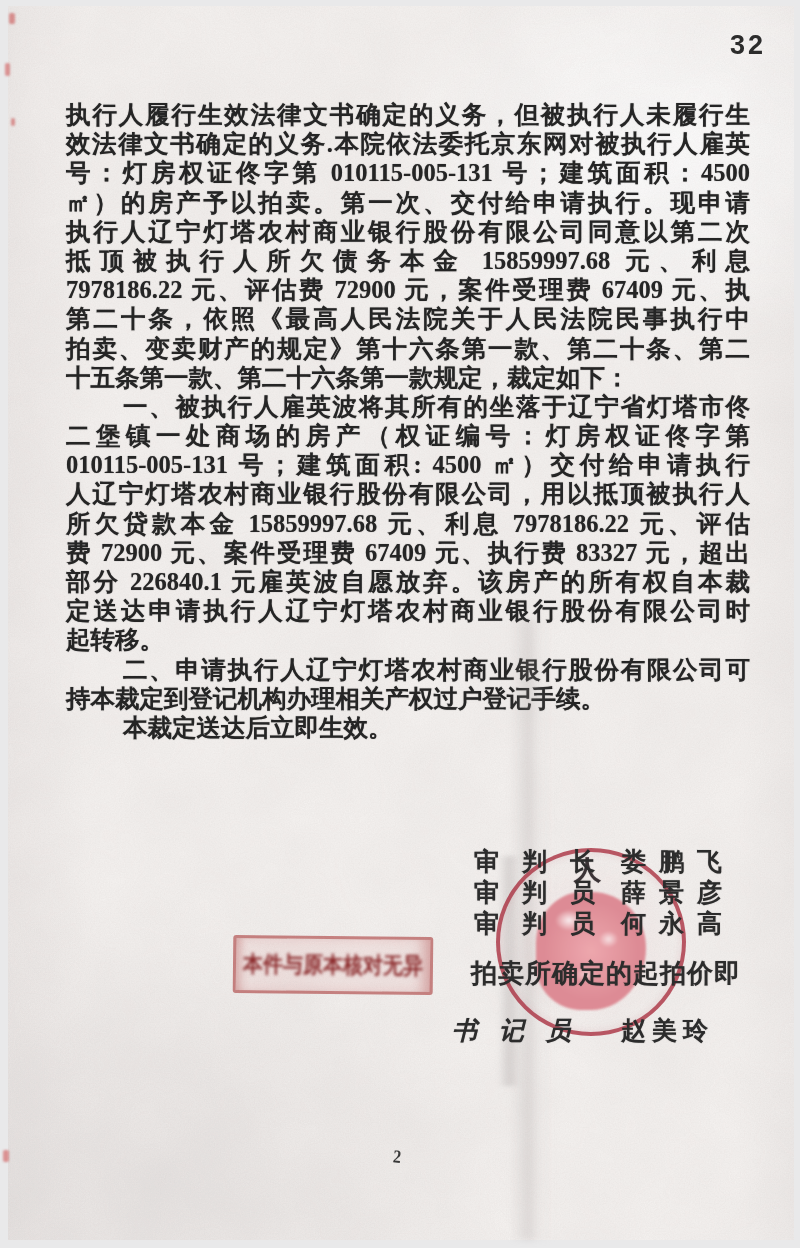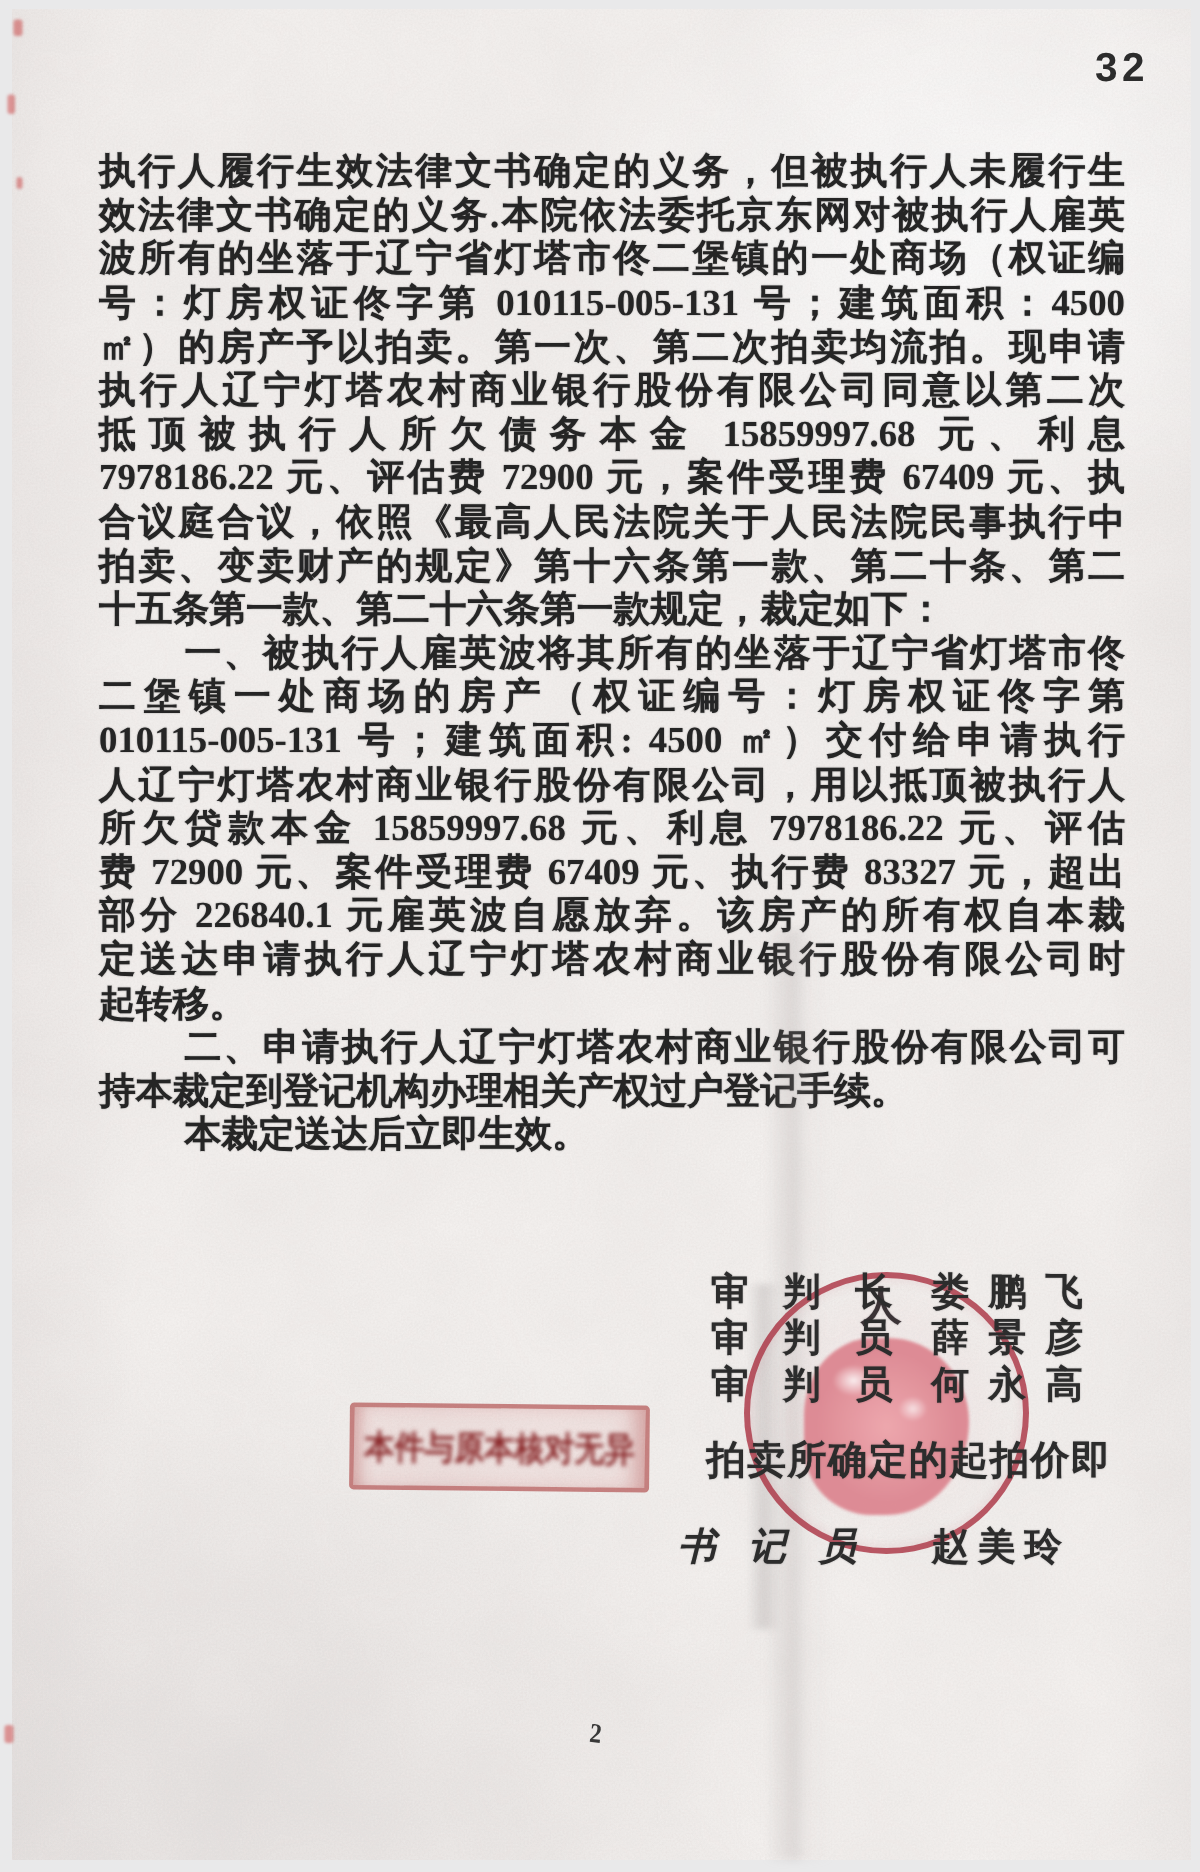--- a/index.html
+++ b/index.html
@@ -74,27 +74,26 @@
 
 <div class="photo">
   <div class="paper">
     <div class="tilt">
 
       <div class="pgnum-top">32</div>
 
       <div class="body" id="body-lines">
           <div class="ln">执行人履行生效法律文书确定的义务，但被执行人未履行生</div>
           <div class="ln">效法律文书确定的义务.本院依法委托京东网对被执行人雇英</div>
-          <div class="ln">波所有的坐落于辽宁省灯塔市佟二堡镇的一处商场（权证编</div>
           <div class="ln">号：灯房权证佟字第 010115-005-131 号；建筑面积：4500</div>
-          <div class="ln">㎡）的房产予以拍卖。第一次、第二次拍卖均流拍。现申请</div>
+          <div class="ln">㎡）的房产予以拍卖。第一次、交付给申请执行。现申请</div>
           <div class="ln">执行人辽宁灯塔农村商业银行股份有限公司同意以第二次</div>
           <div class="ln">抵顶被执行人所欠债务本金 15859997.68 元、利息</div>
           <div class="ln">7978186.22 元、评估费 72900 元，案件受理费 67409 元、执</div>
-          <div class="ln">合议庭合议，依照《最高人民法院关于人民法院民事执行中</div>
+          <div class="ln">第二十条，依照《最高人民法院关于人民法院民事执行中</div>
           <div class="ln">拍卖、变卖财产的规定》第十六条第一款、第二十条、第二</div>
           <div class="ln end">十五条第一款、第二十六条第一款规定，裁定如下：</div>
           <div class="ln ind">一、被执行人雇英波将其所有的坐落于辽宁省灯塔市佟</div>
           <div class="ln">二堡镇一处商场的房产（权证编号：灯房权证佟字第</div>
           <div class="ln">010115-005-131 号；建筑面积: 4500 ㎡）交付给申请执行</div>
           <div class="ln">人辽宁灯塔农村商业银行股份有限公司，用以抵顶被执行人</div>
           <div class="ln">所欠贷款本金 15859997.68 元、利息 7978186.22 元、评估</div>
           <div class="ln">费 72900 元、案件受理费 67409 元、执行费 83327 元，超出</div>
           <div class="ln">部分 226840.1 元雇英波自愿放弃。该房产的所有权自本裁</div>
           <div class="ln">定送达申请执行人辽宁灯塔农村商业银行股份有限公司时</div>

